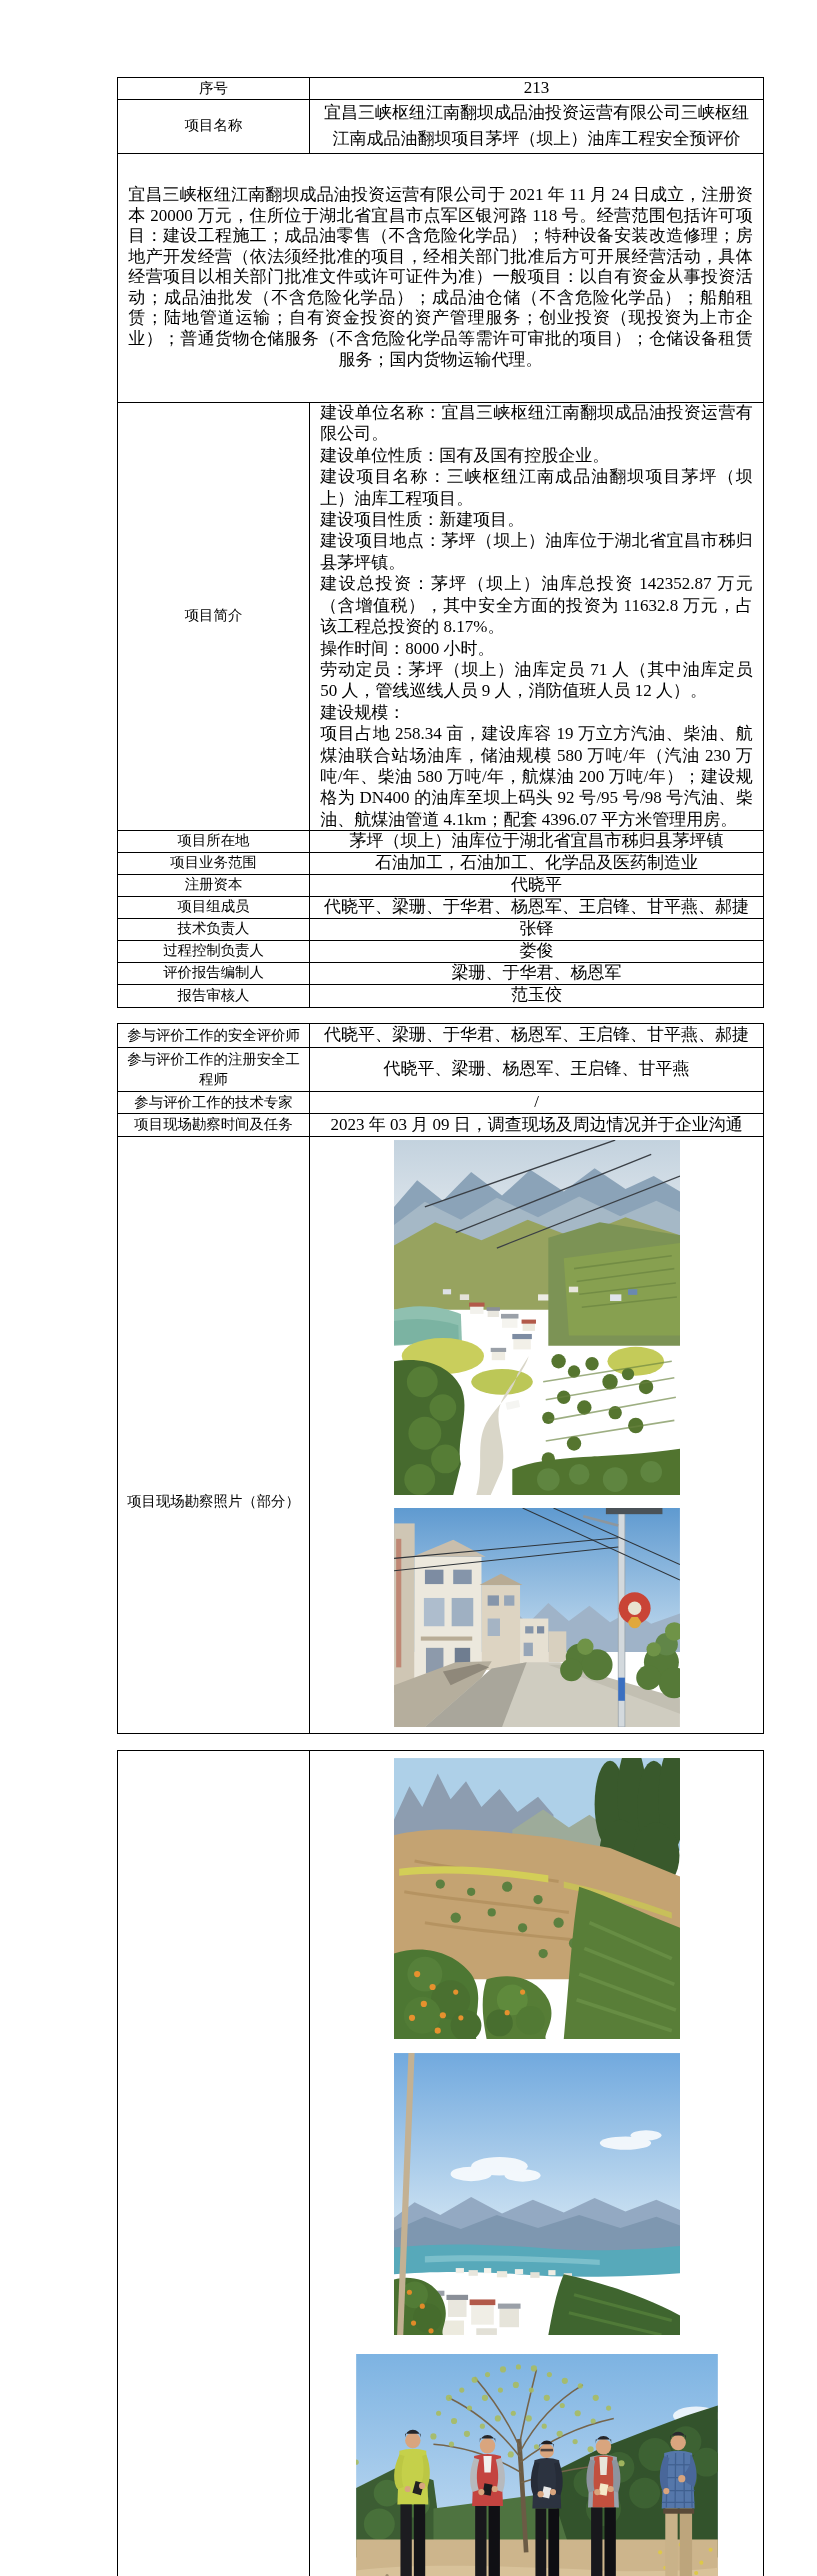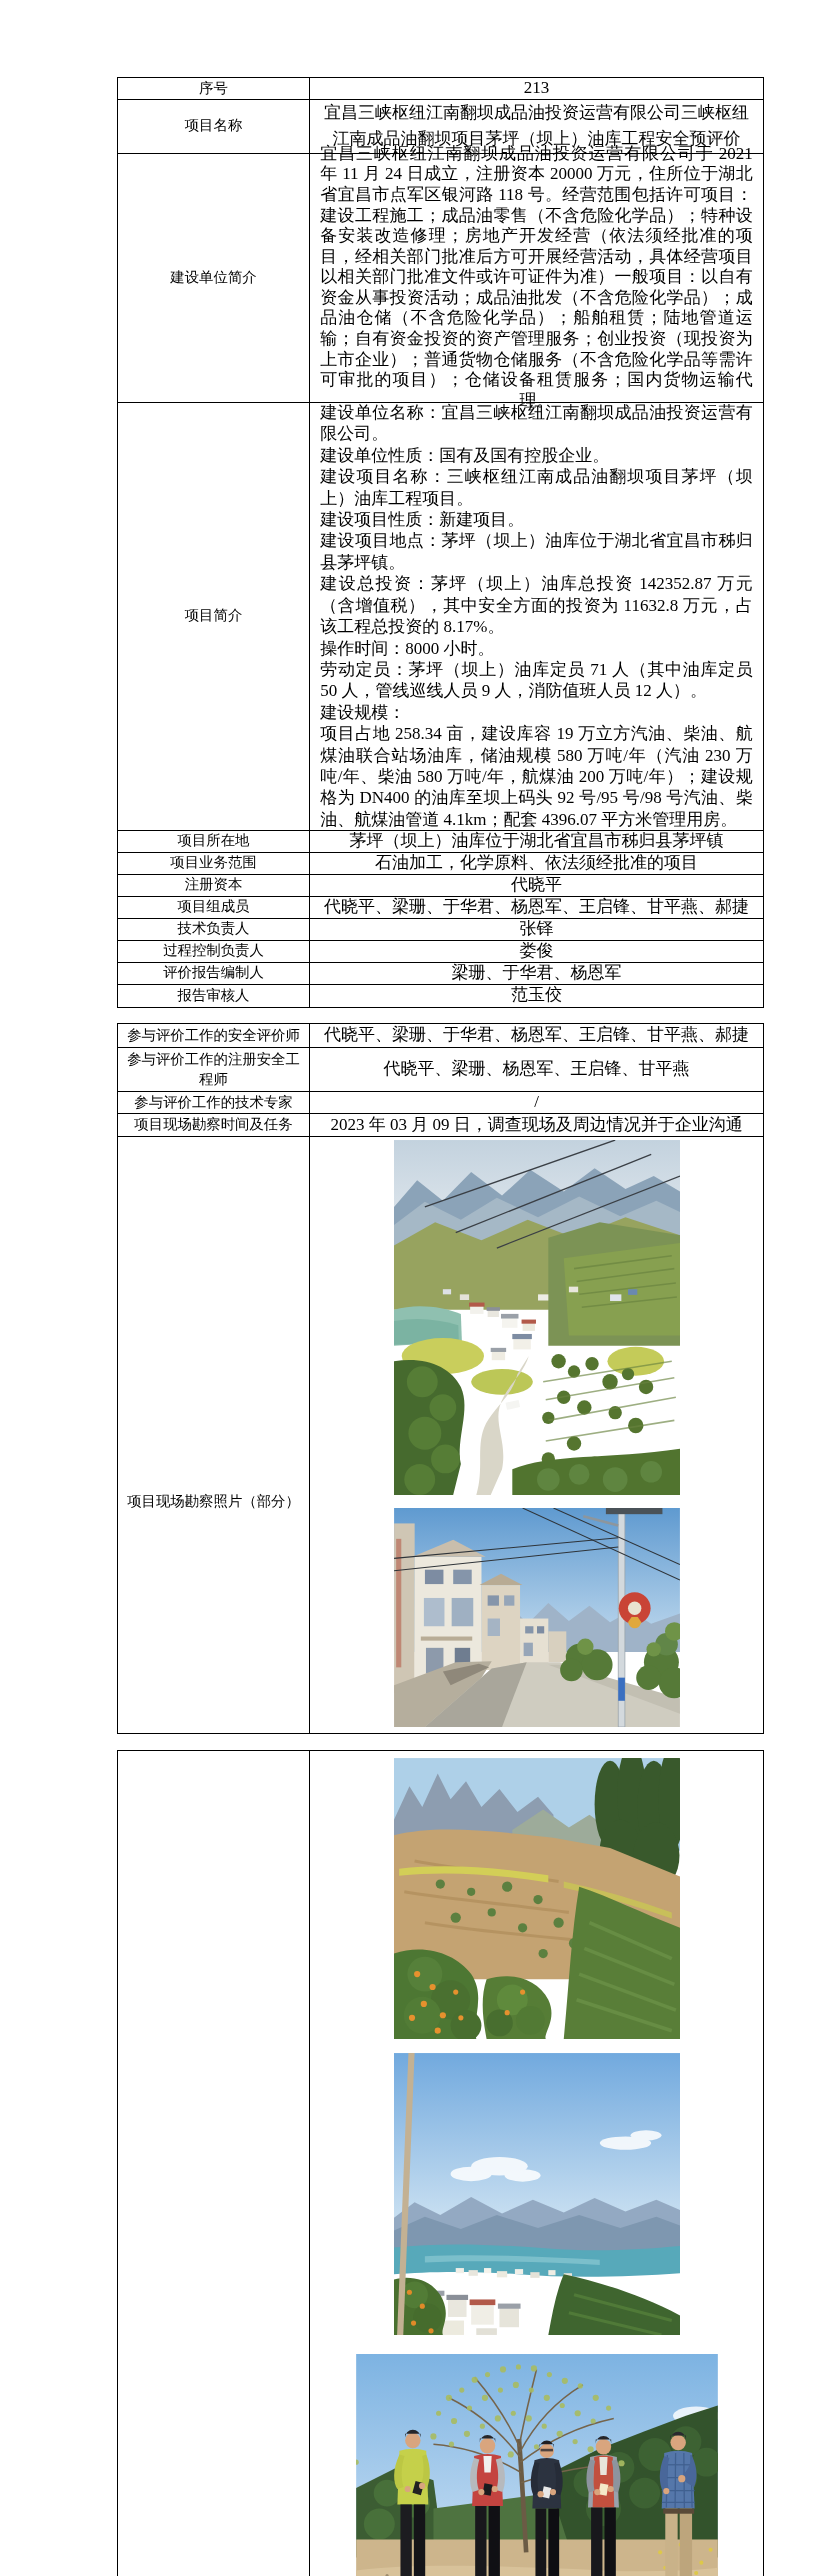--- a/index.html
+++ b/index.html
@@ -56,23 +56,20 @@
     </div>
     <div class="row" style="height:54px">
       <div class="lc">
           <span class="tx">项目名称</span>
         </div>
       <div class="vc name">
           <span class="tx">宜昌三峡枢纽江南翻坝成品油投资运营有限公司三峡枢纽江南成品油翻坝项目茅坪（坝上）油库工程安全预评价</span>
         </div>
     </div>
     <div class="row" style="height:249px">
-      <div class="lc">
-          <span class="tx">建设单位简介</span>
-        </div>
       <div class="vc just">
           <span class="tx">宜昌三峡枢纽江南翻坝成品油投资运营有限公司于 2021 年 11 月 24 日成立，注册资本 20000 万元，住所位于湖北省宜昌市点军区银河路 118 号。经营范围包括许可项目：建设工程施工；成品油零售（不含危险化学品）；特种设备安装改造修理；房地产开发经营（依法须经批准的项目，经相关部门批准后方可开展经营活动，具体经营项目以相关部门批准文件或许可证件为准）一般项目：以自有资金从事投资活动；成品油批发（不含危险化学品）；成品油仓储（不含危险化学品）；船舶租赁；陆地管道运输；自有资金投资的资产管理服务；创业投资（现投资为上市企业）；普通货物仓储服务（不含危险化学品等需许可审批的项目）；仓储设备租赁服务；国内货物运输代理。</span>
         </div>
     </div>
     <div class="row" style="height:428px">
       <div class="lc">
           <span class="tx">项目简介</span>
         </div>
       <div class="vc paras">
           <span class="tx">建设单位名称：宜昌三峡枢纽江南翻坝成品油投资运营有限公司。
@@ -93,21 +90,21 @@
         </div>
       <div class="vc">
           <span class="tx">茅坪（坝上）油库位于湖北省宜昌市秭归县茅坪镇</span>
         </div>
     </div>
     <div class="row" style="height:22px">
       <div class="lc">
           <span class="tx">项目业务范围</span>
         </div>
       <div class="vc">
-          <span class="tx">石油加工，化学原料、依法须经批准的项目</span>
+          <span class="tx">石油加工，石油加工、化学品及医药制造业</span>
         </div>
     </div>
     <div class="row" style="height:22px">
       <div class="lc">
           <span class="tx">注册资本</span>
         </div>
       <div class="vc">
           <span class="tx">代晓平</span>
         </div>
     </div>

